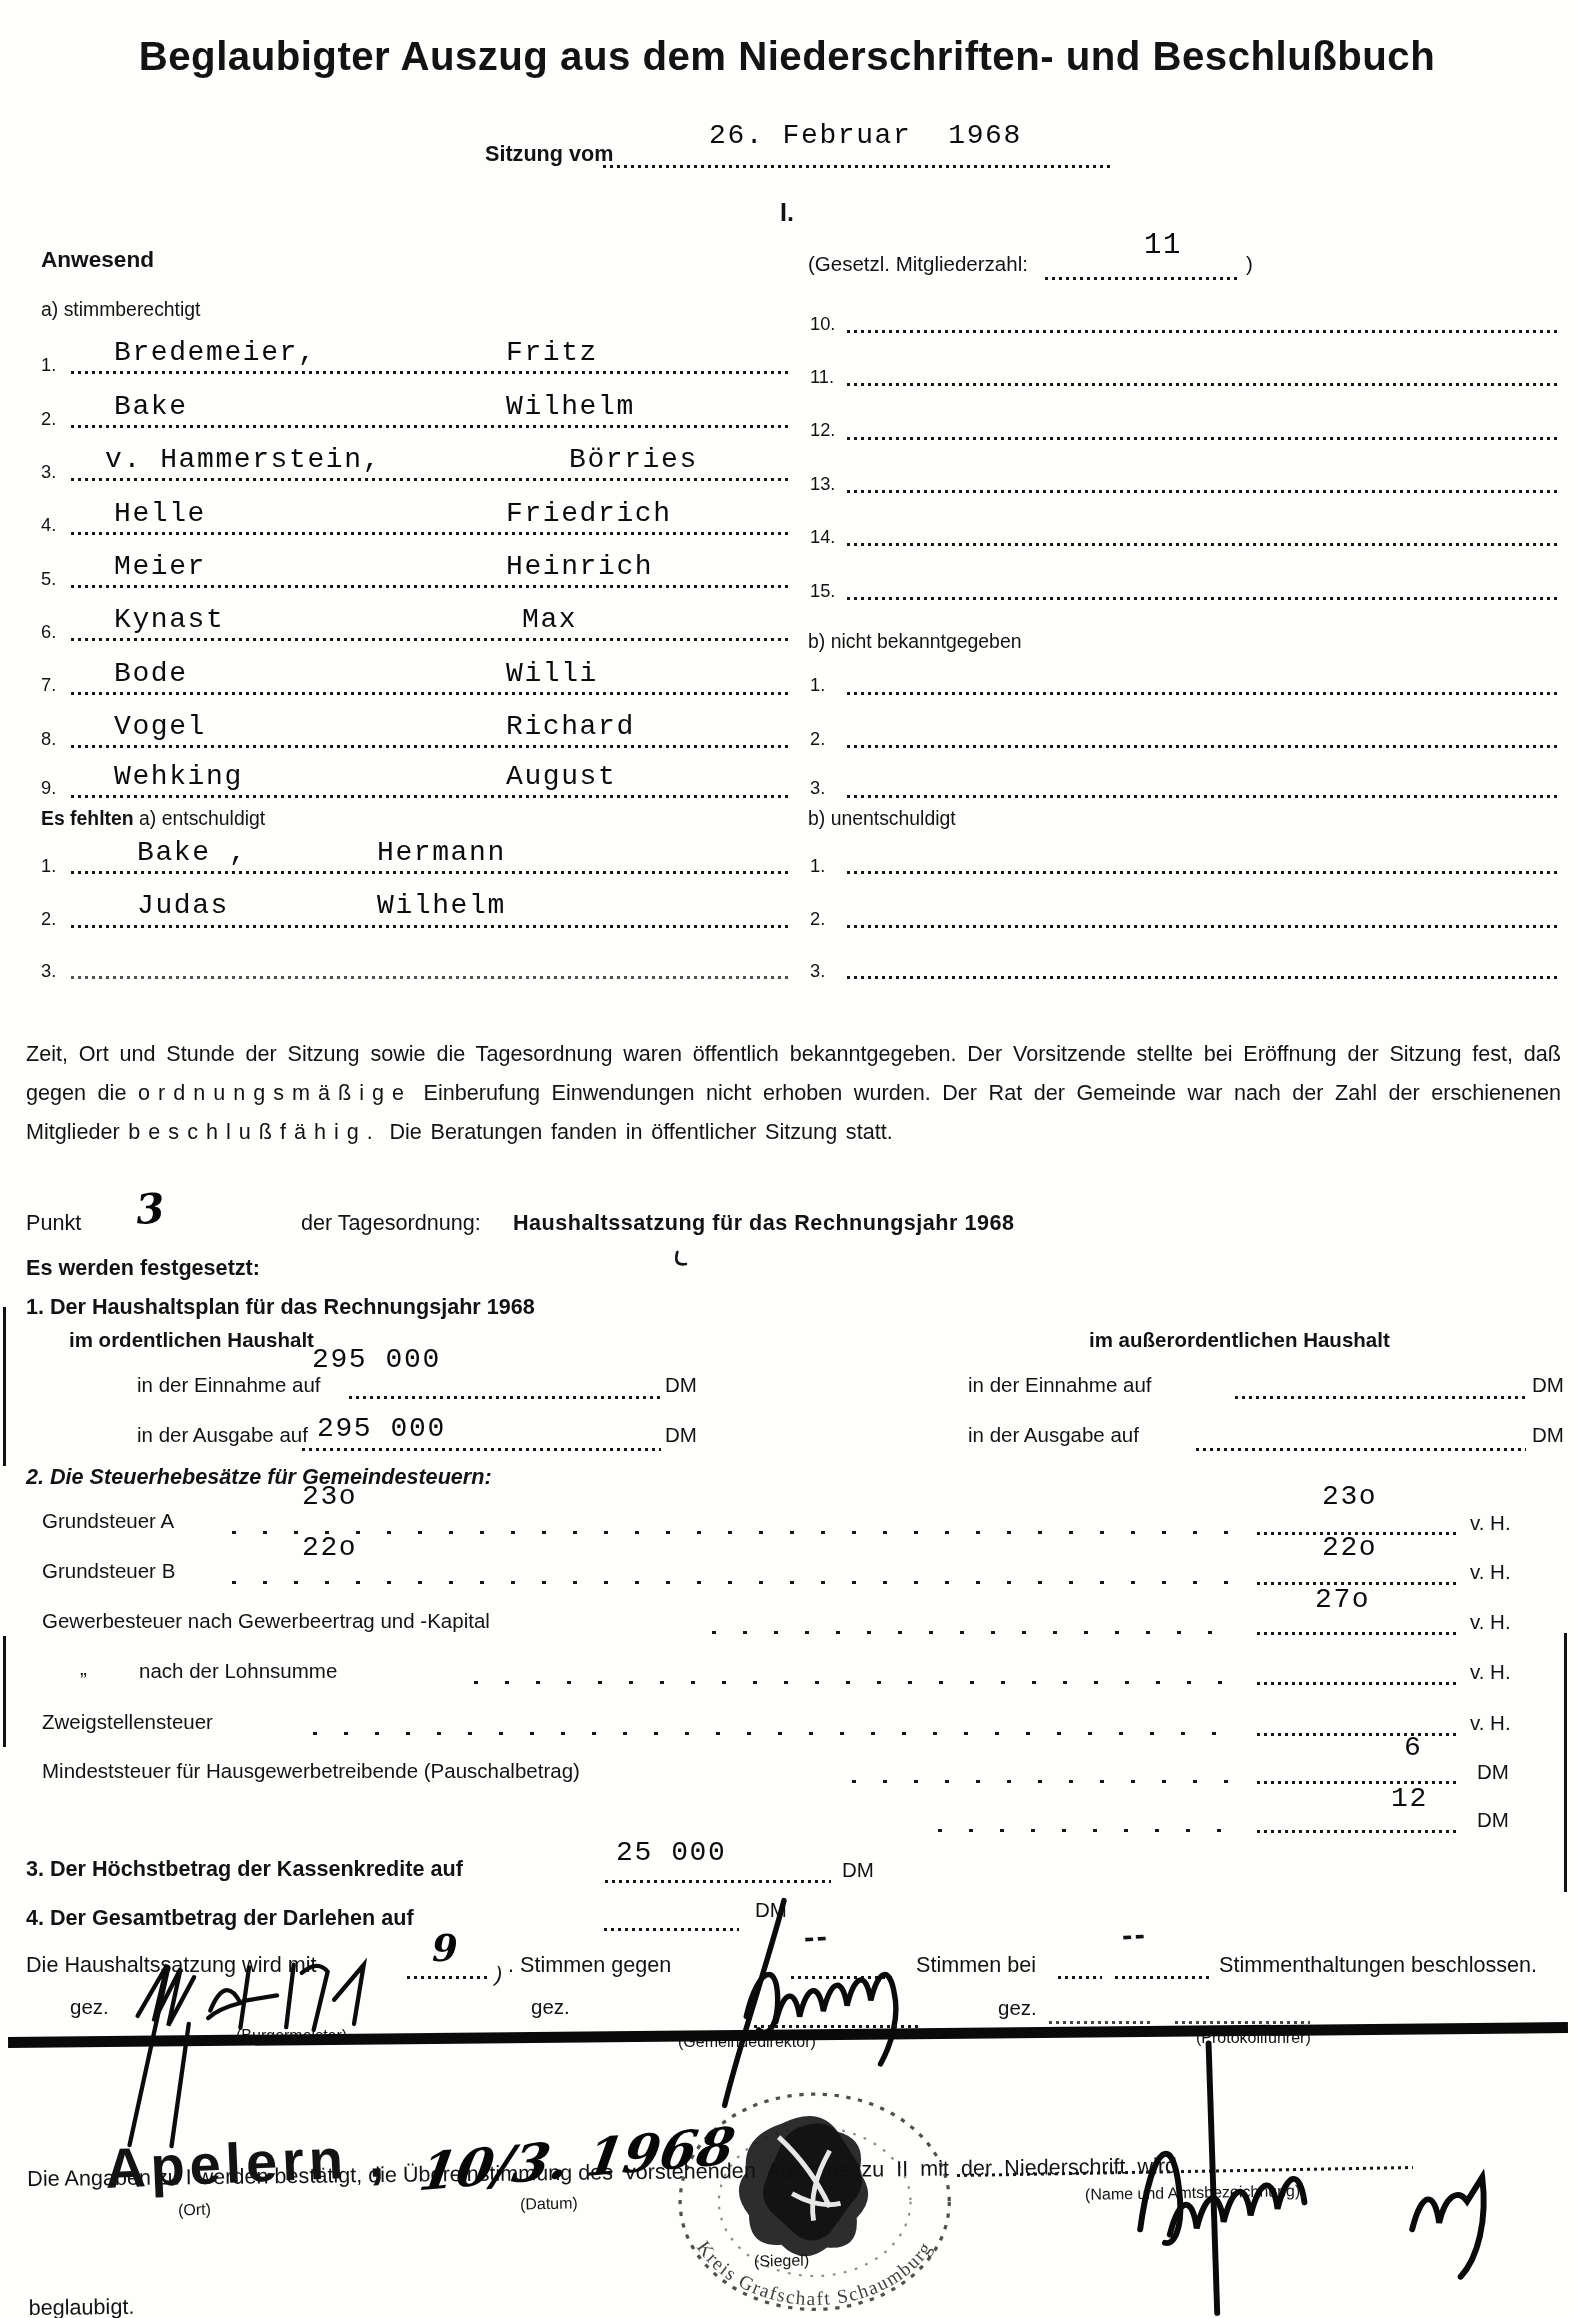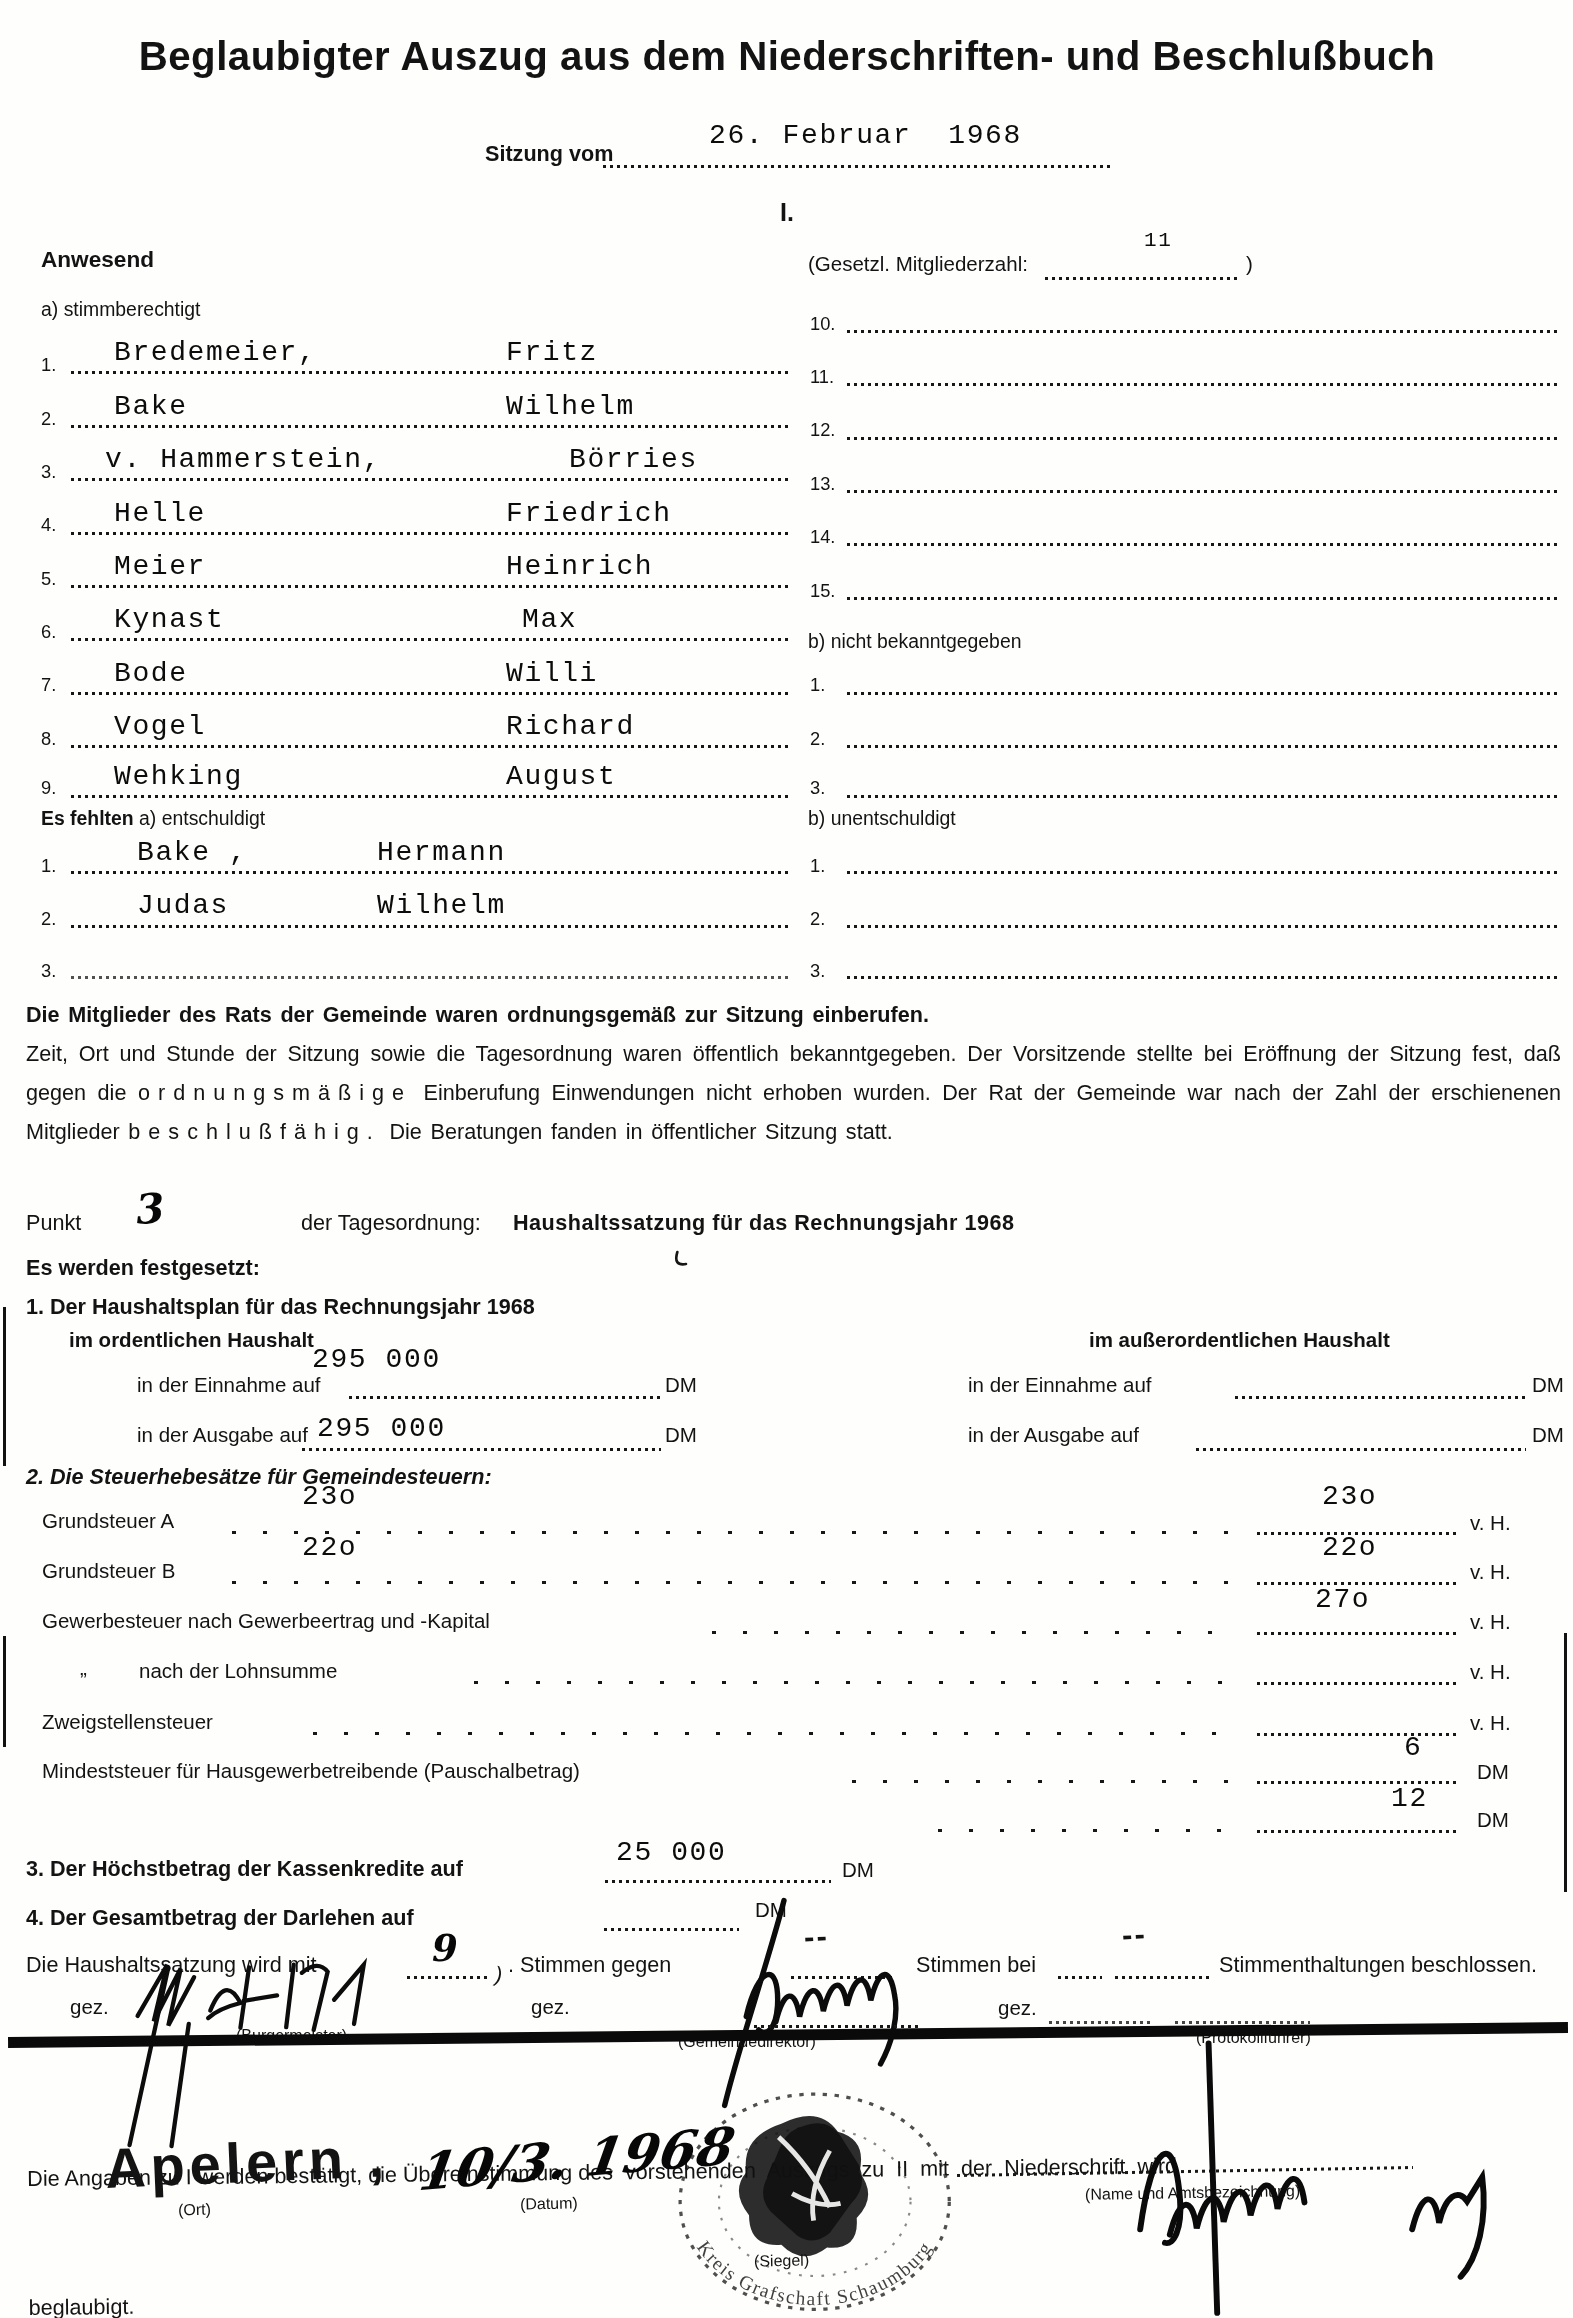--- a/index.html
+++ b/index.html
@@ -36,21 +36,21 @@
   <div class="abs b" style="left:485px;top:141px;font-size:21.6px;">Sitzung vom</div>
   <div class="abs mono" style="left:709px;top:120px;">26. Februar  1968</div>
   <div class="abs dots" style="left:603px;top:165px;width:509px;"></div>
 
   <div class="abs center b f46" style="top:198px;">I.</div>
 
   <div class="abs b" style="left:41px;top:247px;font-size:22.6px;">Anwesend</div>
 
   <div class="abs f38" style="left:808px;top:252px;">(Gesetzl. Mitgliederzahl:</div>
   <div class="abs dots" style="left:1045px;top:277px;width:195px;"></div>
-  <div class="abs mono" style="left:1144px;top:229px;font-size:21px;">11</div>
+  <div class="abs mono" style="left:1144px;top:229px;font-size:29px;">11</div>
   <div class="abs f38" style="left:1246px;top:252px;">)</div>
 
   <div class="abs f36" style="left:41px;top:298px;">a) stimmberechtigt</div>
 
   <div class="abs f34" style="left:41px;top:354px;">1.</div>
   <div class="abs mono" style="left:114px;top:337px;">Bredemeier,</div>
   <div class="abs mono" style="left:506px;top:337px;">Fritz</div>
   <div class="abs dots" style="left:71px;top:371px;width:717px;"></div>
 
   <div class="abs f34" style="left:41px;top:408px;">2.</div>
@@ -132,21 +132,21 @@
   <div class="abs dots" style="left:71px;top:976px;width:717px;opacity:.75;"></div>
 
   <div class="abs f34" style="left:810px;top:855px;">1.</div>
   <div class="abs dots" style="left:847px;top:871px;width:713px;"></div>
   <div class="abs f34" style="left:810px;top:908px;">2.</div>
   <div class="abs dots" style="left:847px;top:925px;width:713px;"></div>
   <div class="abs f34" style="left:810px;top:960px;">3.</div>
   <div class="abs dots" style="left:847px;top:976px;width:713px;"></div>
 
   <div class="abs para">
-    <span class="b">Die Mitglieder des Rats der Gemeinde waren ordnungsgemäß zur Sitzung einberufen.</span><br>
+    <br>
     <span>Zeit, Ort und Stunde der Sitzung sowie die Tagesordnung waren öffentlich bekanntgegeben. Der Vorsitzende stellte bei Eröffnung der Sitzung fest, daß gegen die </span><span class="sperr">ordnungsmäßige</span><span> Einberufung Einwendungen nicht erhoben wurden. Der Rat der Gemeinde war nach der Zahl der erschienenen Mitglieder </span><span class="sperr">beschlußfähig.</span><span> Die Beratungen fanden in öffentlicher Sitzung statt.</span>
   </div>
 
 
   <div class="abs f40" style="left:26px;top:1210px;">Punkt</div>
   <div class="abs hw" style="left:136px;top:1185px;font-size:41px;transform:rotate(-4deg);">3</div>
   <div class="abs f40" style="left:301px;top:1210px;">der Tagesordnung:</div>
   <div class="abs b f40" style="left:513px;top:1210px;letter-spacing:0.5px;">Haushaltssatzung für das Rechnungsjahr 1968</div>
   <svg class="abs" style="left:673px;top:1250px;" width="21.6" height="27" viewBox="0 0 40 50">
     <path d="M8,4 q-8,26 16,22" fill="none" stroke="#161616" stroke-width="5" stroke-linecap="round"></path>

